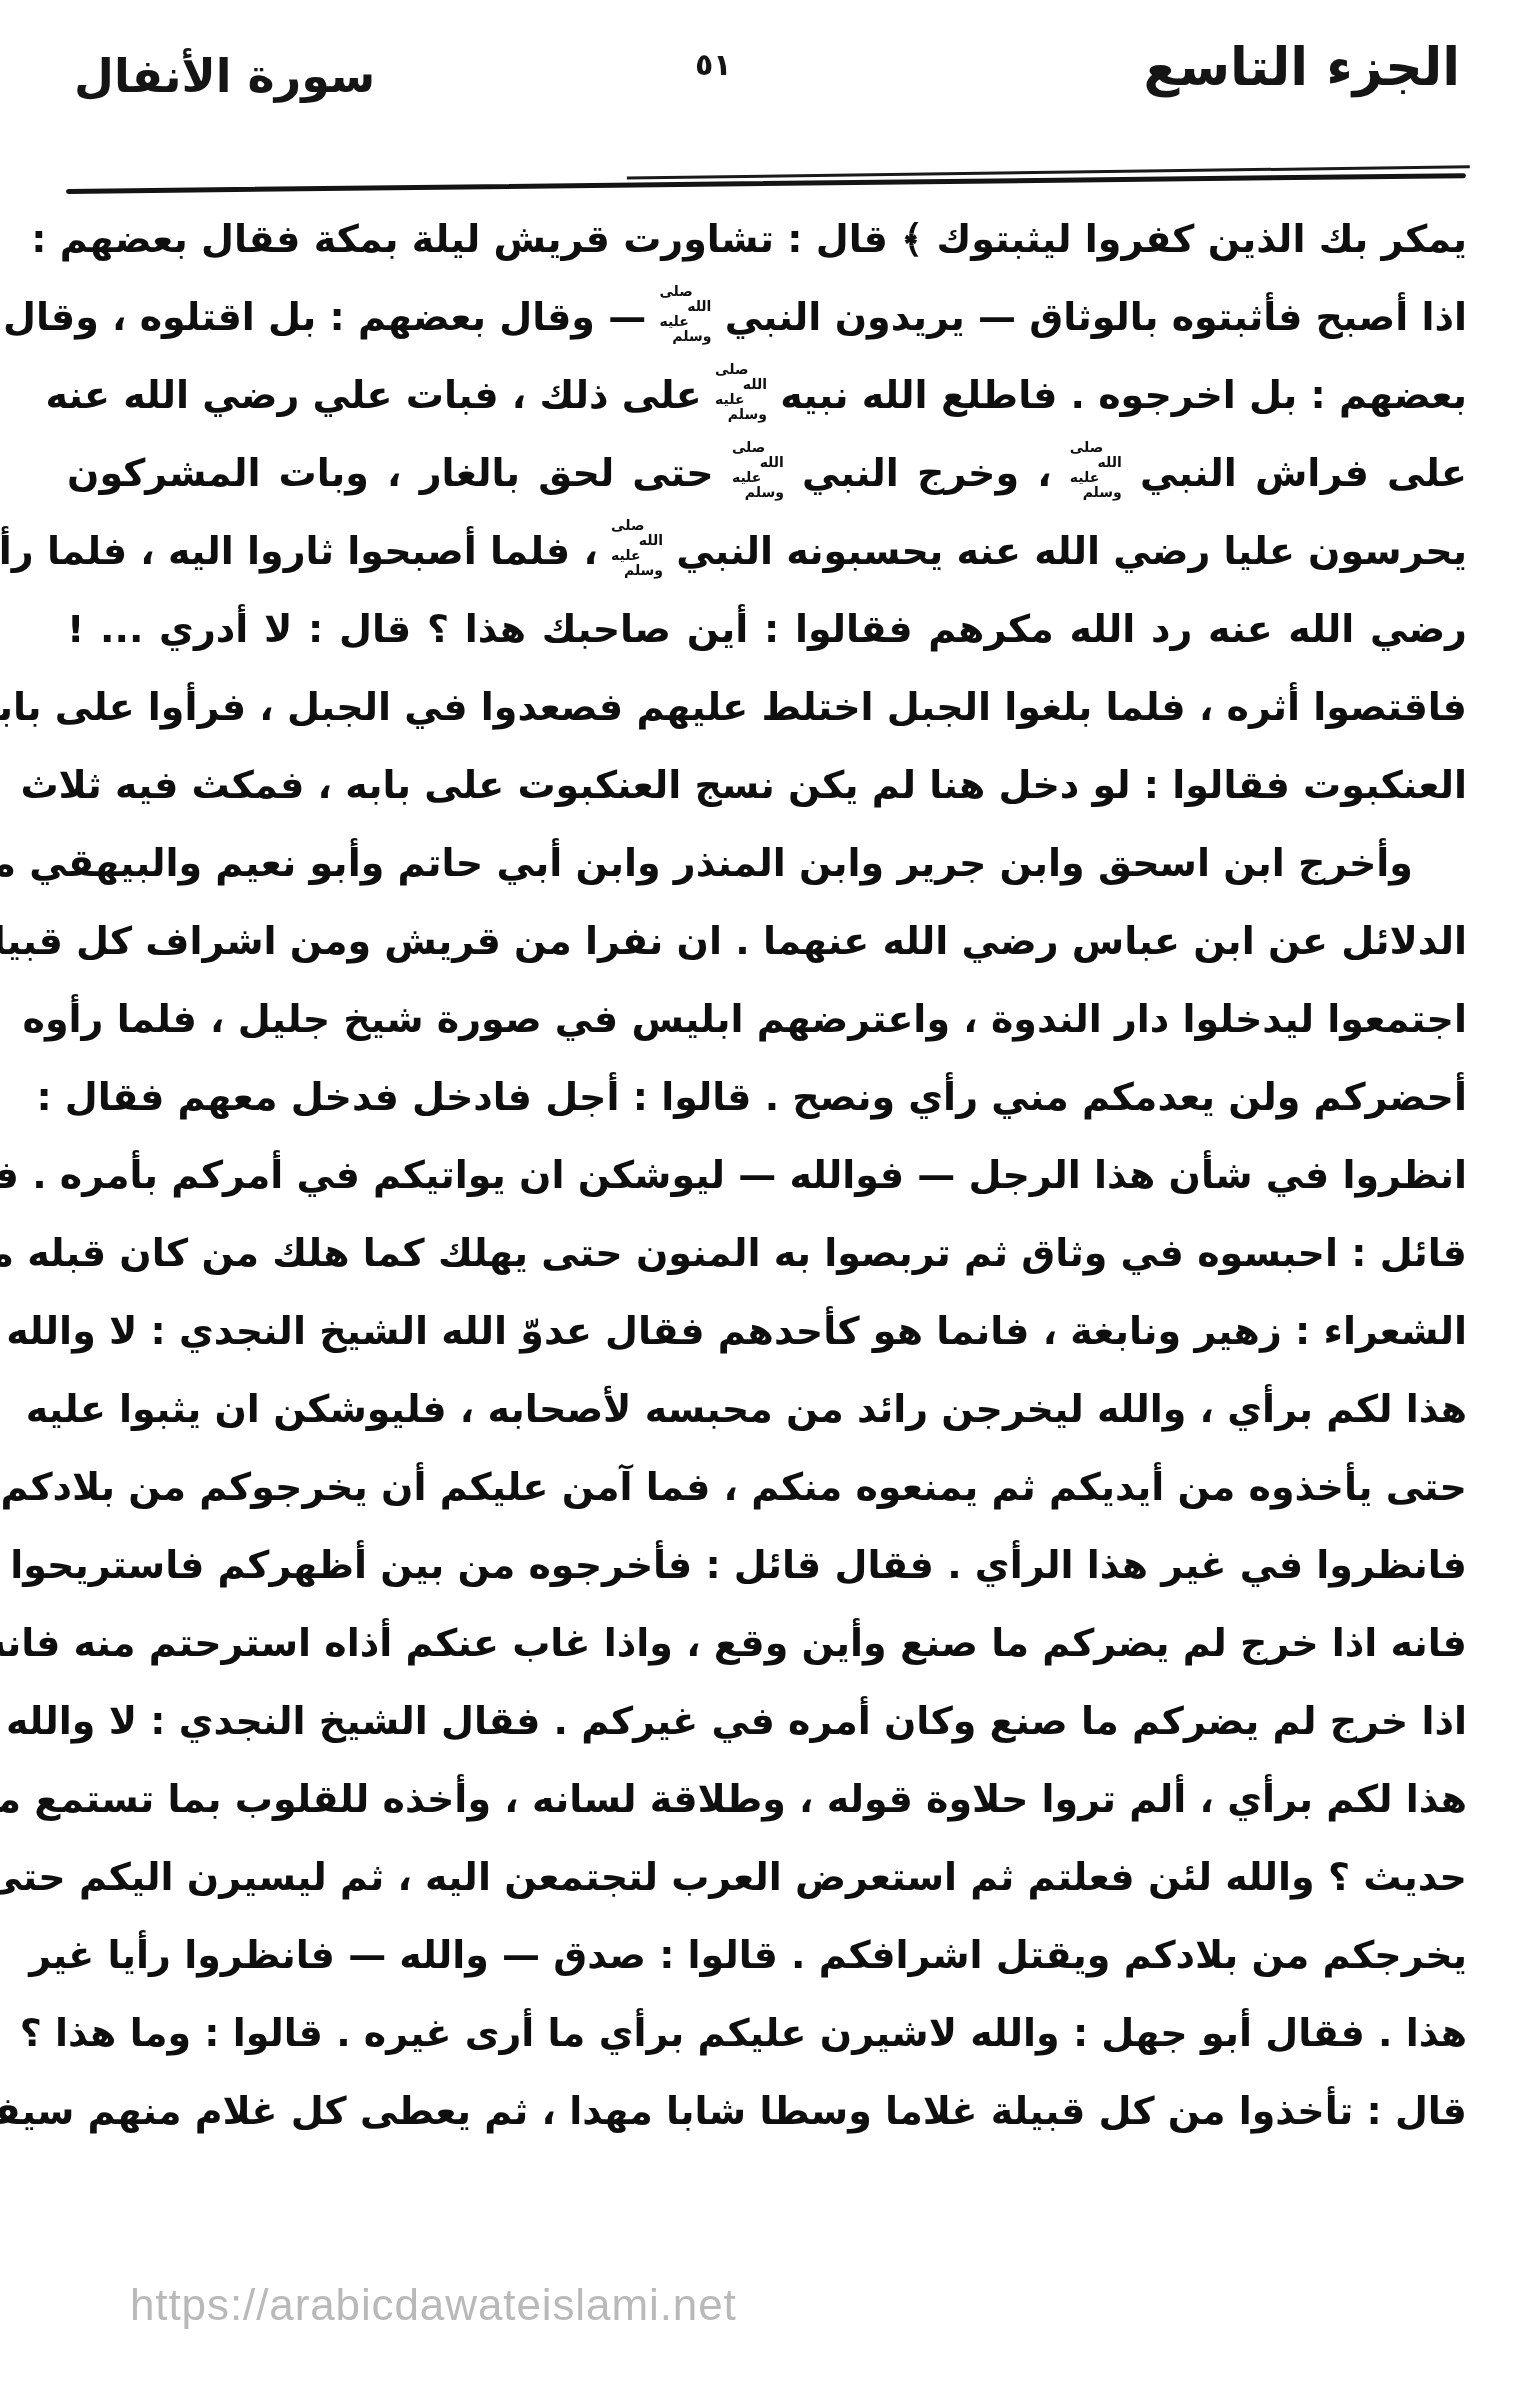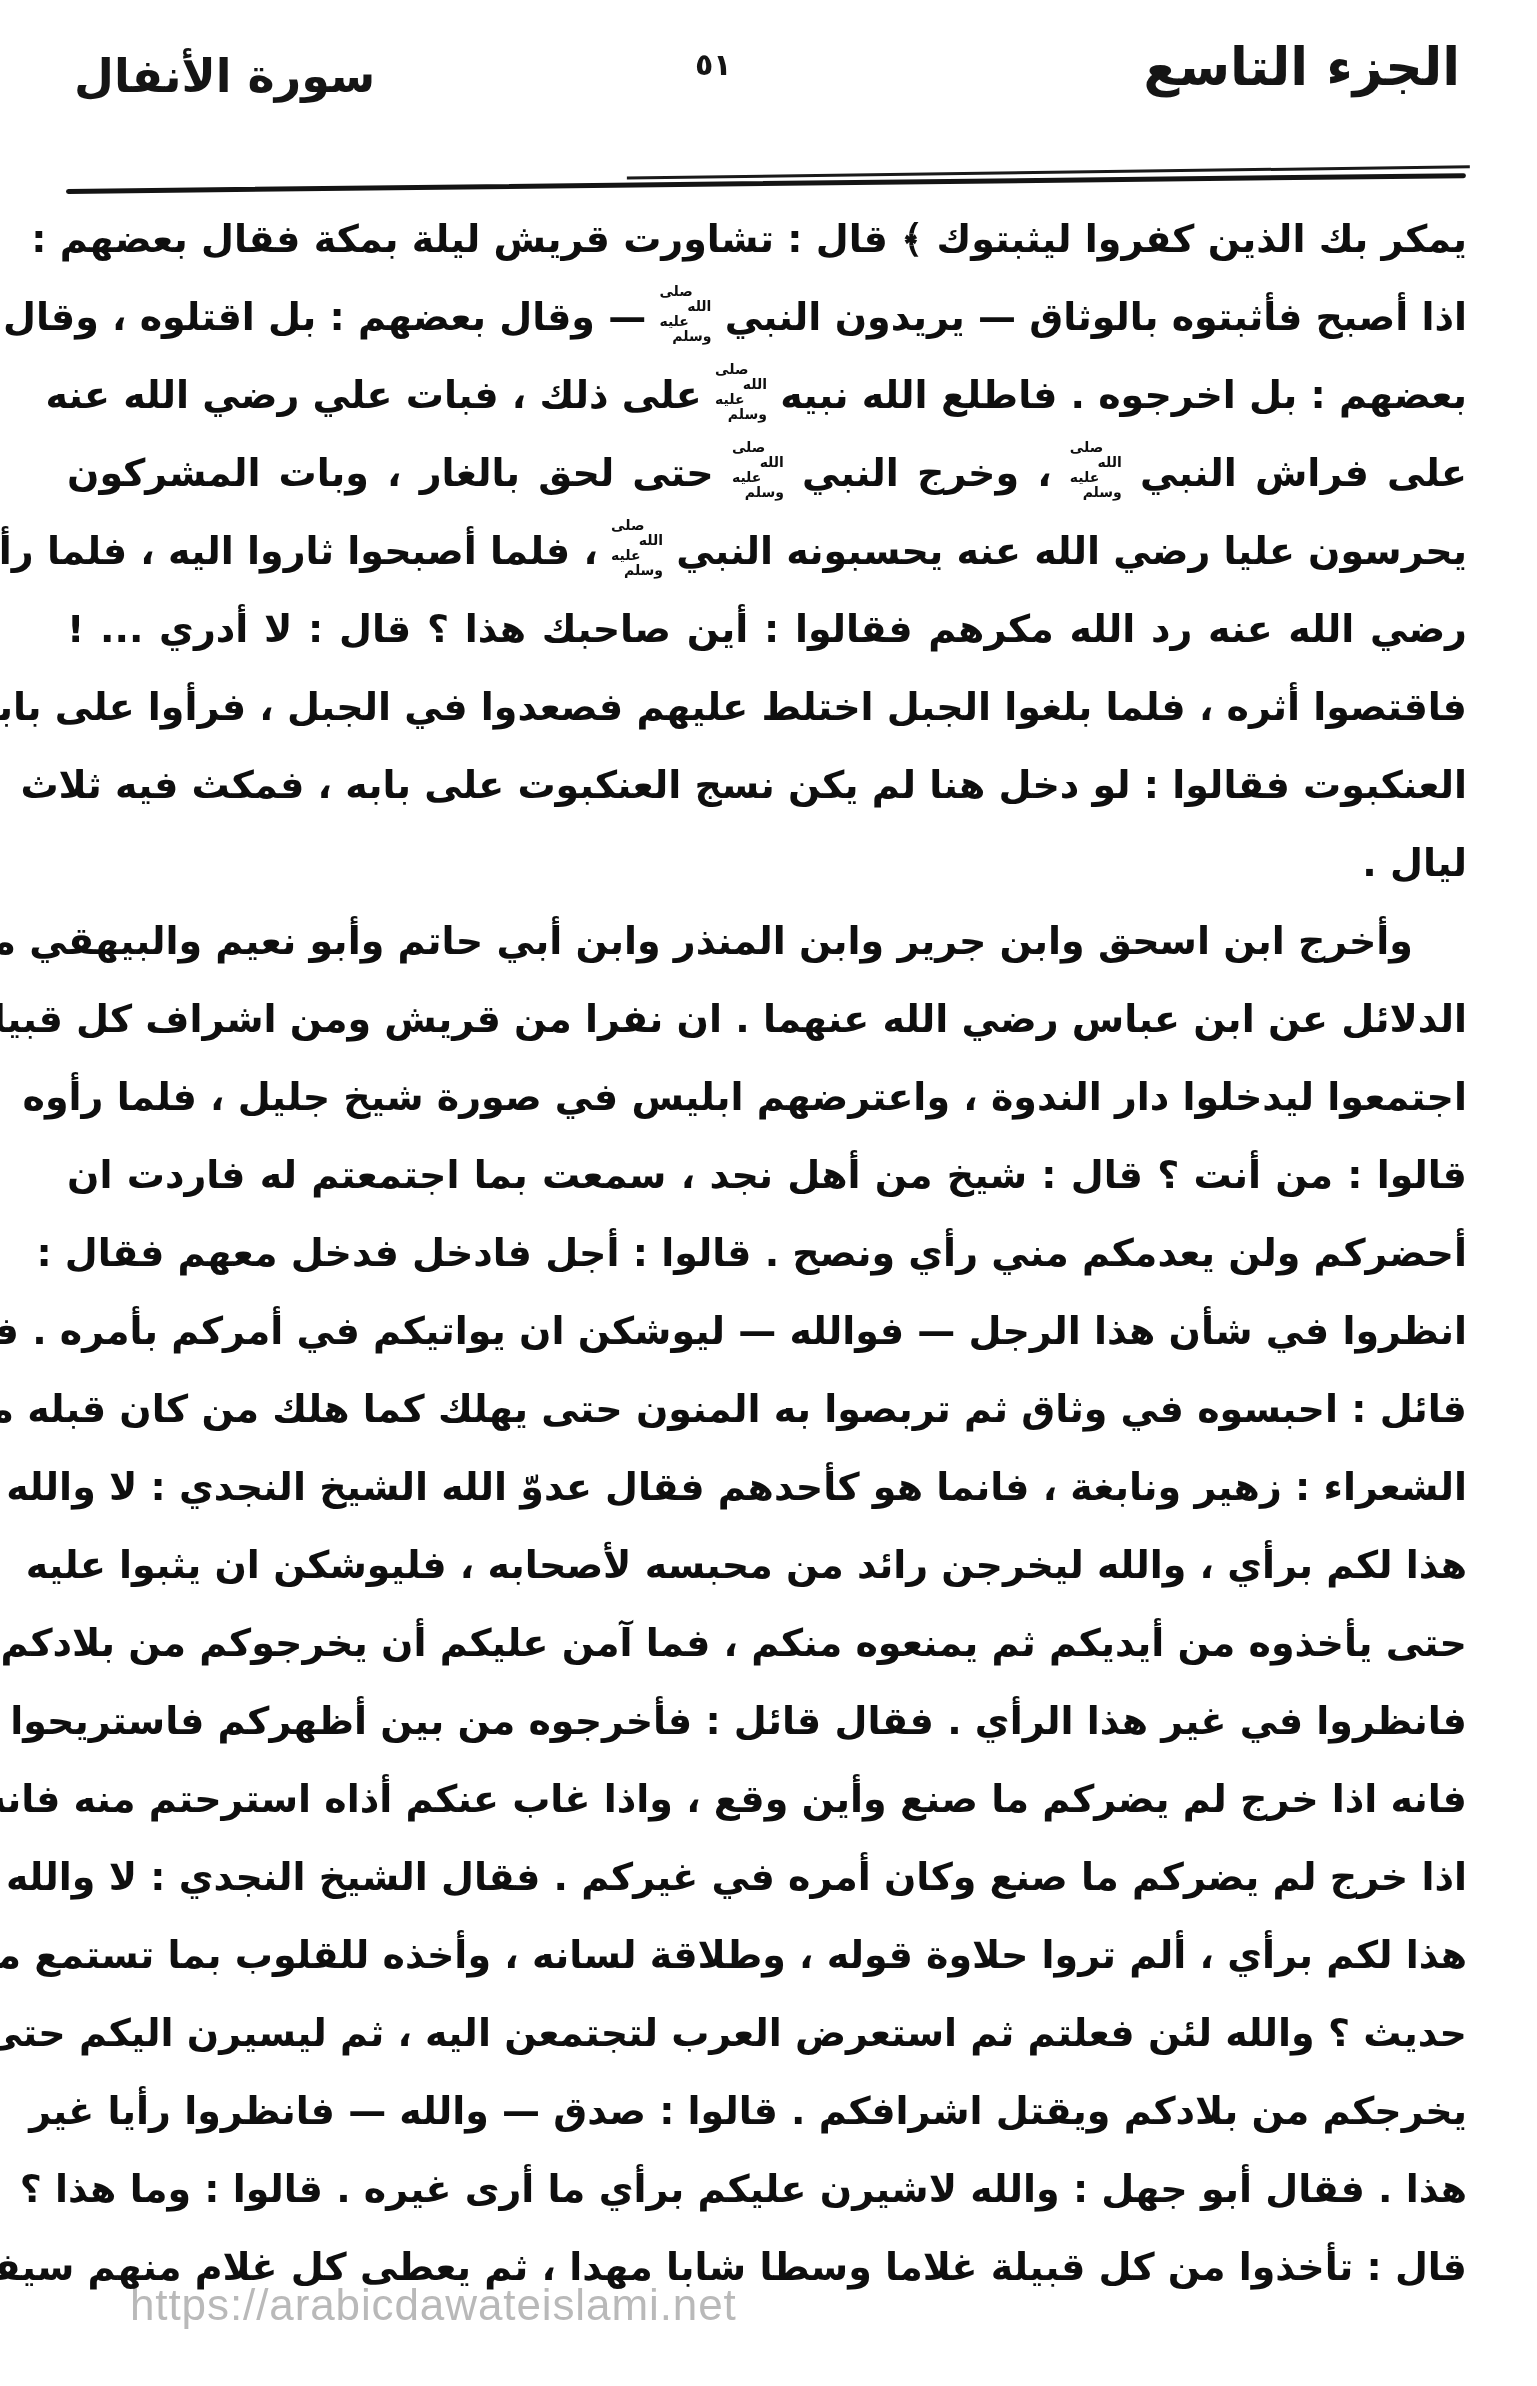--- a/index.html
+++ b/index.html
@@ -101,25 +101,23 @@
 
   <div class="body-text" id="body-text">
       <div class="line">يمكر بك الذين كفروا ليثبتوك ﴾ قال : تشاورت قريش ليلة بمكة فقال بعضهم :</div>
       <div class="line">اذا أصبح فأثبتوه بالوثاق — يريدون النبي <span class="saw">صلى الله<br>عليه وسلم</span> — وقال بعضهم : بل اقتلوه ، وقال</div>
       <div class="line">بعضهم : بل اخرجوه . فاطلع الله نبيه <span class="saw">صلى الله<br>عليه وسلم</span> على ذلك ، فبات علي رضي الله عنه</div>
       <div class="line">على فراش النبي <span class="saw">صلى الله<br>عليه وسلم</span> ، وخرج النبي <span class="saw">صلى الله<br>عليه وسلم</span> حتى لحق بالغار ، وبات المشركون</div>
       <div class="line">يحرسون عليا رضي الله عنه يحسبونه النبي <span class="saw">صلى الله<br>عليه وسلم</span> ، فلما أصبحوا ثاروا اليه ، فلما رأوه عليا</div>
       <div class="line">رضي الله عنه رد الله مكرهم فقالوا : أين صاحبك هذا ؟ قال : لا أدري ... !</div>
       <div class="line">فاقتصوا أثره ، فلما بلغوا الجبل اختلط عليهم فصعدوا في الجبل ، فرأوا على بابه نسج</div>
       <div class="line">العنكبوت فقالوا : لو دخل هنا لم يكن نسج العنكبوت على بابه ، فمكث فيه ثلاث</div>
-      <div class="line no-just">ليال .</div>
       <div class="line indent">وأخرج ابن اسحق وابن جرير وابن المنذر وابن أبي حاتم وأبو نعيم والبيهقي معاً في</div>
       <div class="line">الدلائل عن ابن عباس رضي الله عنهما . ان نفرا من قريش ومن اشراف كل قبيلة</div>
       <div class="line">اجتمعوا ليدخلوا دار الندوة ، واعترضهم ابليس في صورة شيخ جليل ، فلما رأوه</div>
-      <div class="line">قالوا : من أنت ؟ قال : شيخ من أهل نجد ، سمعت بما اجتمعتم له فاردت ان</div>
       <div class="line">أحضركم ولن يعدمكم مني رأي ونصح . قالوا : أجل فادخل فدخل معهم فقال :</div>
       <div class="line">انظروا في شأن هذا الرجل — فوالله — ليوشكن ان يواتيكم في أمركم بأمره . فقال</div>
       <div class="line">قائل : احبسوه في وثاق ثم تربصوا به المنون حتى يهلك كما هلك من كان قبله من</div>
       <div class="line">الشعراء : زهير ونابغة ، فانما هو كأحدهم فقال عدوّ الله الشيخ النجدي : لا والله ما</div>
       <div class="line">هذا لكم برأي ، والله ليخرجن رائد من محبسه لأصحابه ، فليوشكن ان يثبوا عليه</div>
       <div class="line">حتى يأخذوه من أيديكم ثم يمنعوه منكم ، فما آمن عليكم أن يخرجوكم من بلادكم</div>
       <div class="line">فانظروا في غير هذا الرأي . فقال قائل : فأخرجوه من بين أظهركم فاستريحوا منه ،</div>
       <div class="line">فانه اذا خرج لم يضركم ما صنع وأين وقع ، واذا غاب عنكم أذاه استرحتم منه فانه</div>
       <div class="line">اذا خرج لم يضركم ما صنع وكان أمره في غيركم . فقال الشيخ النجدي : لا والله ما</div>
       <div class="line">هذا لكم برأي ، ألم تروا حلاوة قوله ، وطلاقة لسانه ، وأخذه للقلوب بما تستمع من</div>

